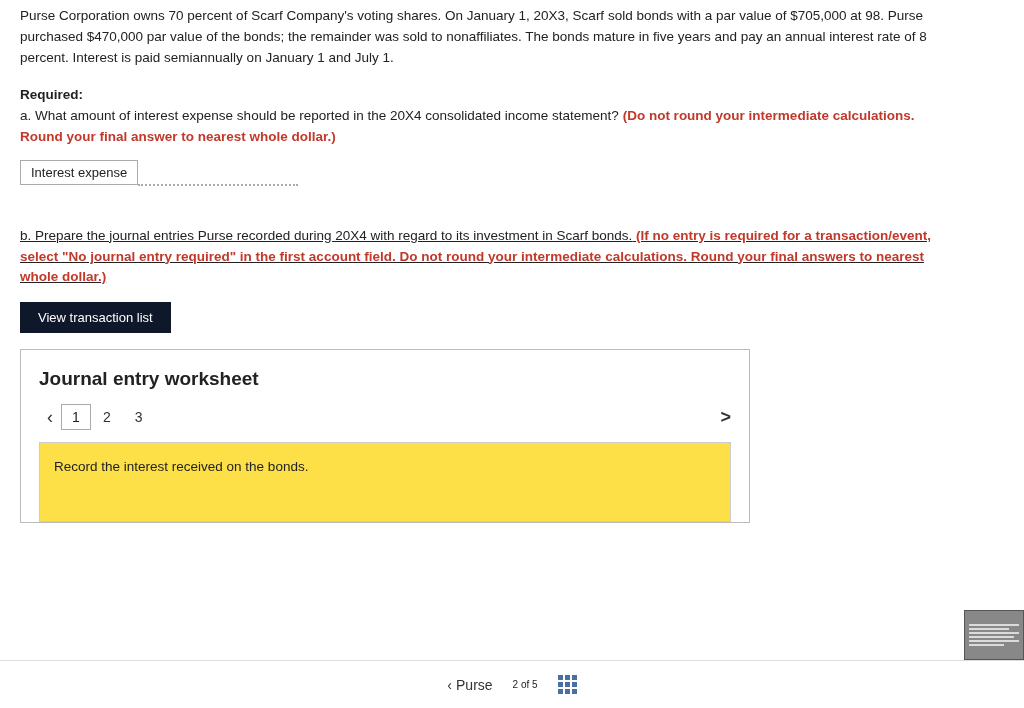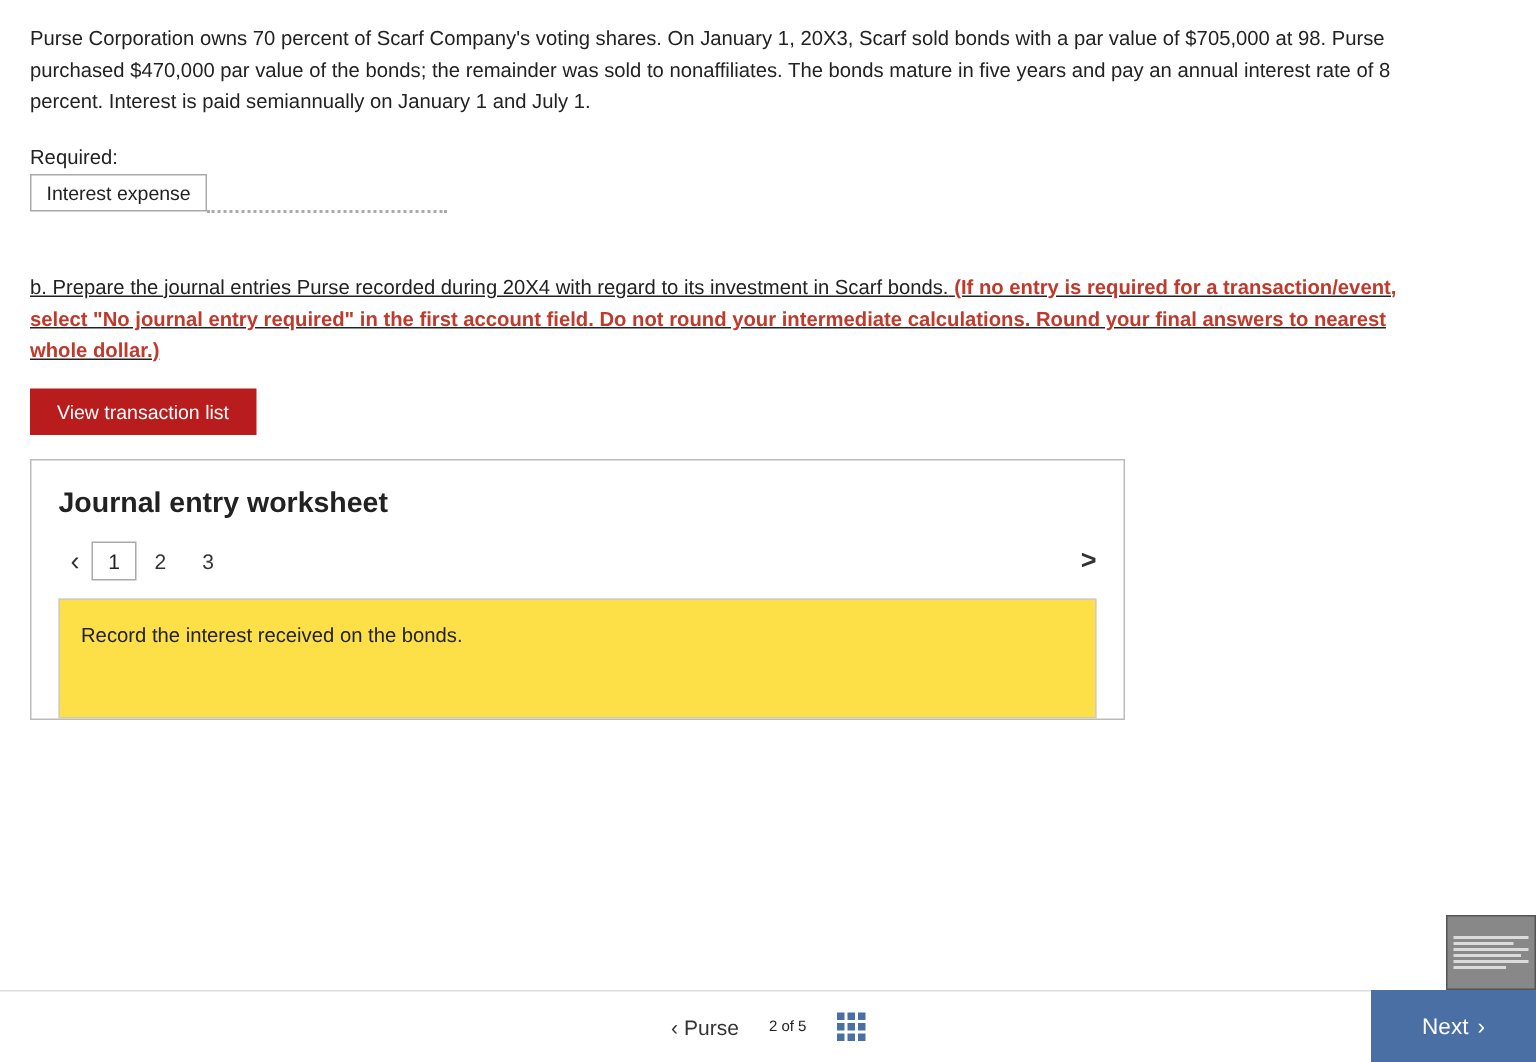--- a/index.html
+++ b/index.html
@@ -7,30 +7,30 @@
       font-family: Arial, sans-serif;
       font-size: 14px;
       color: #222;
       background: #fff;
       width: 1024px;
       min-height: 708px;
       position: relative;
       overflow: hidden;
     }
     .main-content {
-      padding: 16px 20px 80px 20px;
+      padding: 6px 20px 80px 20px;
       max-width: 980px;
     }
     .intro-text {
       font-size: 13.5px;
       line-height: 1.55;
       margin-bottom: 18px;
     }
     .required-label {
-      font-weight: normal;
+      font-weight: bold;
       font-size: 13.5px;
       margin-bottom: 4px;
     }
     .question-text {
       font-size: 13.5px;
       line-height: 1.55;
       margin-bottom: 12px;
     }
     .red-bold {
       color: #c0392b;
@@ -58,21 +58,21 @@
       background: transparent;
     }
     .question-b {
       font-size: 13.5px;
       line-height: 1.55;
       margin-top: 40px;
       margin-bottom: 14px;
       text-decoration: underline;
     }
     .view-btn {
-      background: #b91c1c;
+      background: #0f172a;
       color: #fff;
       border: none;
       padding: 8px 18px;
       font-size: 13px;
       cursor: pointer;
       margin-bottom: 16px;
     }
     .journal-card {
       border: 1px solid #bbb;
       padding: 18px 18px 0 18px;
@@ -213,20 +213,25 @@
     }
   </style>
 </head>
 <body>
 
 <div class="main-content">
   <p class="intro-text">Purse Corporation owns 70 percent of Scarf Company's voting shares. On January 1, 20X3, Scarf sold bonds with a par value of $705,000 at 98. Purse purchased $470,000 par value of the bonds; the remainder was sold to nonaffiliates. The bonds mature in five years and pay an annual interest rate of 8 percent. Interest is paid semiannually on January 1 and July 1.</p>
 
   <p class="required-label">Required:</p>
 
+  <p class="question-text">
+    <span>a. What amount of interest expense should be reported in the 20X4 consolidated income statement?</span>
+    <span> </span>
+    <span class="red-bold">(Do not round your intermediate calculations. Round your final answer to nearest whole dollar.)</span>
+  </p>
 
   <div class="input-row">
     <span class="input-label">Interest expense</span>
     <input class="dotted-input" type="text" style="">
   </div>
 
   <p class="question-b">
     <span>b. Prepare the journal entries Purse recorded during 20X4 with regard to its investment in Scarf bonds.</span>
     <span> </span>
     <span class="red-bold">(If no entry is required for a transaction/event, select "No journal entry required" in the first account field. Do not round your intermediate calculations. Round your final answers to nearest whole dollar.)</span>
@@ -275,17 +280,13 @@
     <div class="grid-dot"></div>
     <div class="grid-dot"></div>
     <div class="grid-dot"></div>
     <div class="grid-dot"></div>
     <div class="grid-dot"></div>
     <div class="grid-dot"></div>
     <div class="grid-dot"></div>
     <div class="grid-dot"></div>
   </div>
 
-  <button class="bottom-next-btn">
-    <span>Next</span>
-    <span>›</span>
-  </button>
 </div>
 
 </body></html>

